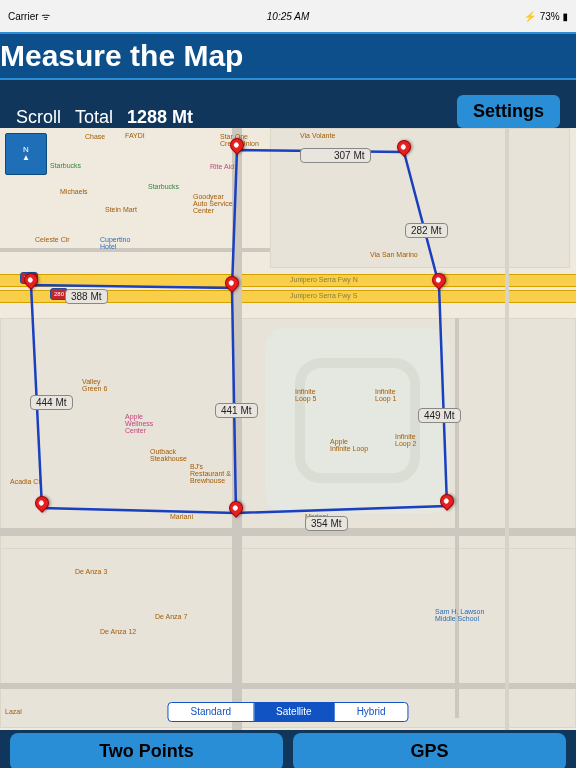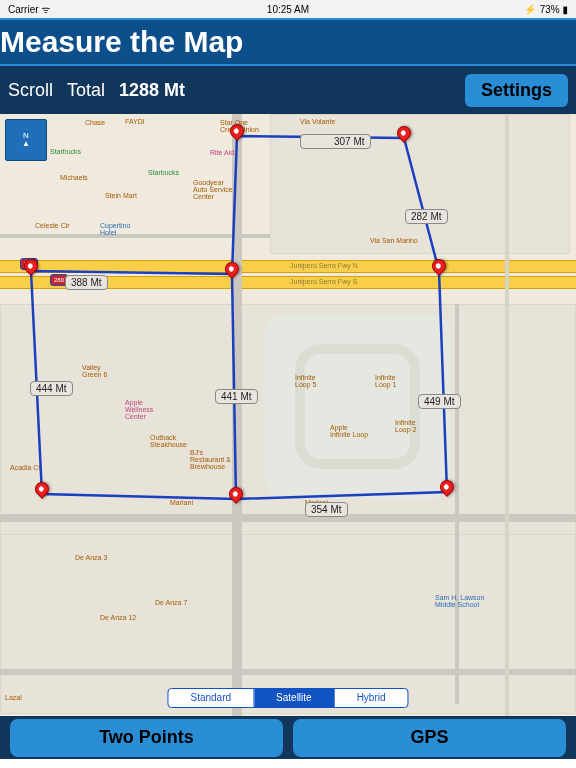--- a/index.html
+++ b/index.html
@@ -1,21 +1,21 @@
 <!DOCTYPE html>
 <html><head>
 <meta charset="utf-8">
 <style>
   * { margin:0; padding:0; box-sizing:border-box; font-family:-apple-system,Helvetica,Arial,sans-serif; }
   html,body { width:576px; height:768px; overflow:hidden; }
-  .status-bar { height:18px; background:#f2f2f2; font-size:10px; display:flex; align-items:center; justify-content:space-between; padding:0 8px; color:#000; }
-  .status-center { position:absolute; left:50%; transform:translateX(-50%); }
+  .status-bar { height:32px; background:#f2f2f2; font-size:10px; display:flex; align-items:center; justify-content:space-between; padding:0 8px; color:#000; }
+  .status-center { position:absolute; left:50%; transform:translateX(-50%);font-style:italic; }
   .title-bar { height:48px; background:#0d4f8b; border-top:2px solid #2a8ed6; border-bottom:2px solid #2a8ed6; display:flex; align-items:center; justify-content:flex-start; }
   .title-bar h1 { color:#fff; font-size:30px; font-weight:700; }
-  .control-bar { height:48px; background:#10365b; display:flex; align-items:center; padding:0 8px; gap:14px; }
+  .control-bar { height:48px; background:#10365b; display:flex; align-items:flex-end; padding:0 16px; gap:14px; }
   .ctrl-label { color:#fff; font-size:18px; }
   .ctrl-value { color:#fff; font-size:18px; font-weight:700; }
   .pill-btn { background:#2a8ed6; color:#000; font-weight:700; font-size:18px; padding:6px 16px; border:none; border-radius:6px; }
   .spacer { flex:1; }
   .map-area { position:relative; width:576px; height:602px; background:#efe9de; overflow:hidden; }
   .compass { position:absolute; top:5px; left:5px; width:42px; height:42px; background:#1e6fb8; border:1px solid #0d4a7d; border-radius:2px; display:flex; align-items:center; justify-content:center; }
   .compass-inner { font-size:8px; color:#fff; text-align:center; line-height:1; }
   .road-h { position:absolute; left:0; width:100%; background:#ccc8bf; }
   .road-v { position:absolute; top:0; height:100%; background:#ccc8bf; }
   .hwy { position:absolute; left:0; width:100%; background:#f9cf4a; border-top:1px solid #d4a200; border-bottom:1px solid #d4a200; }

